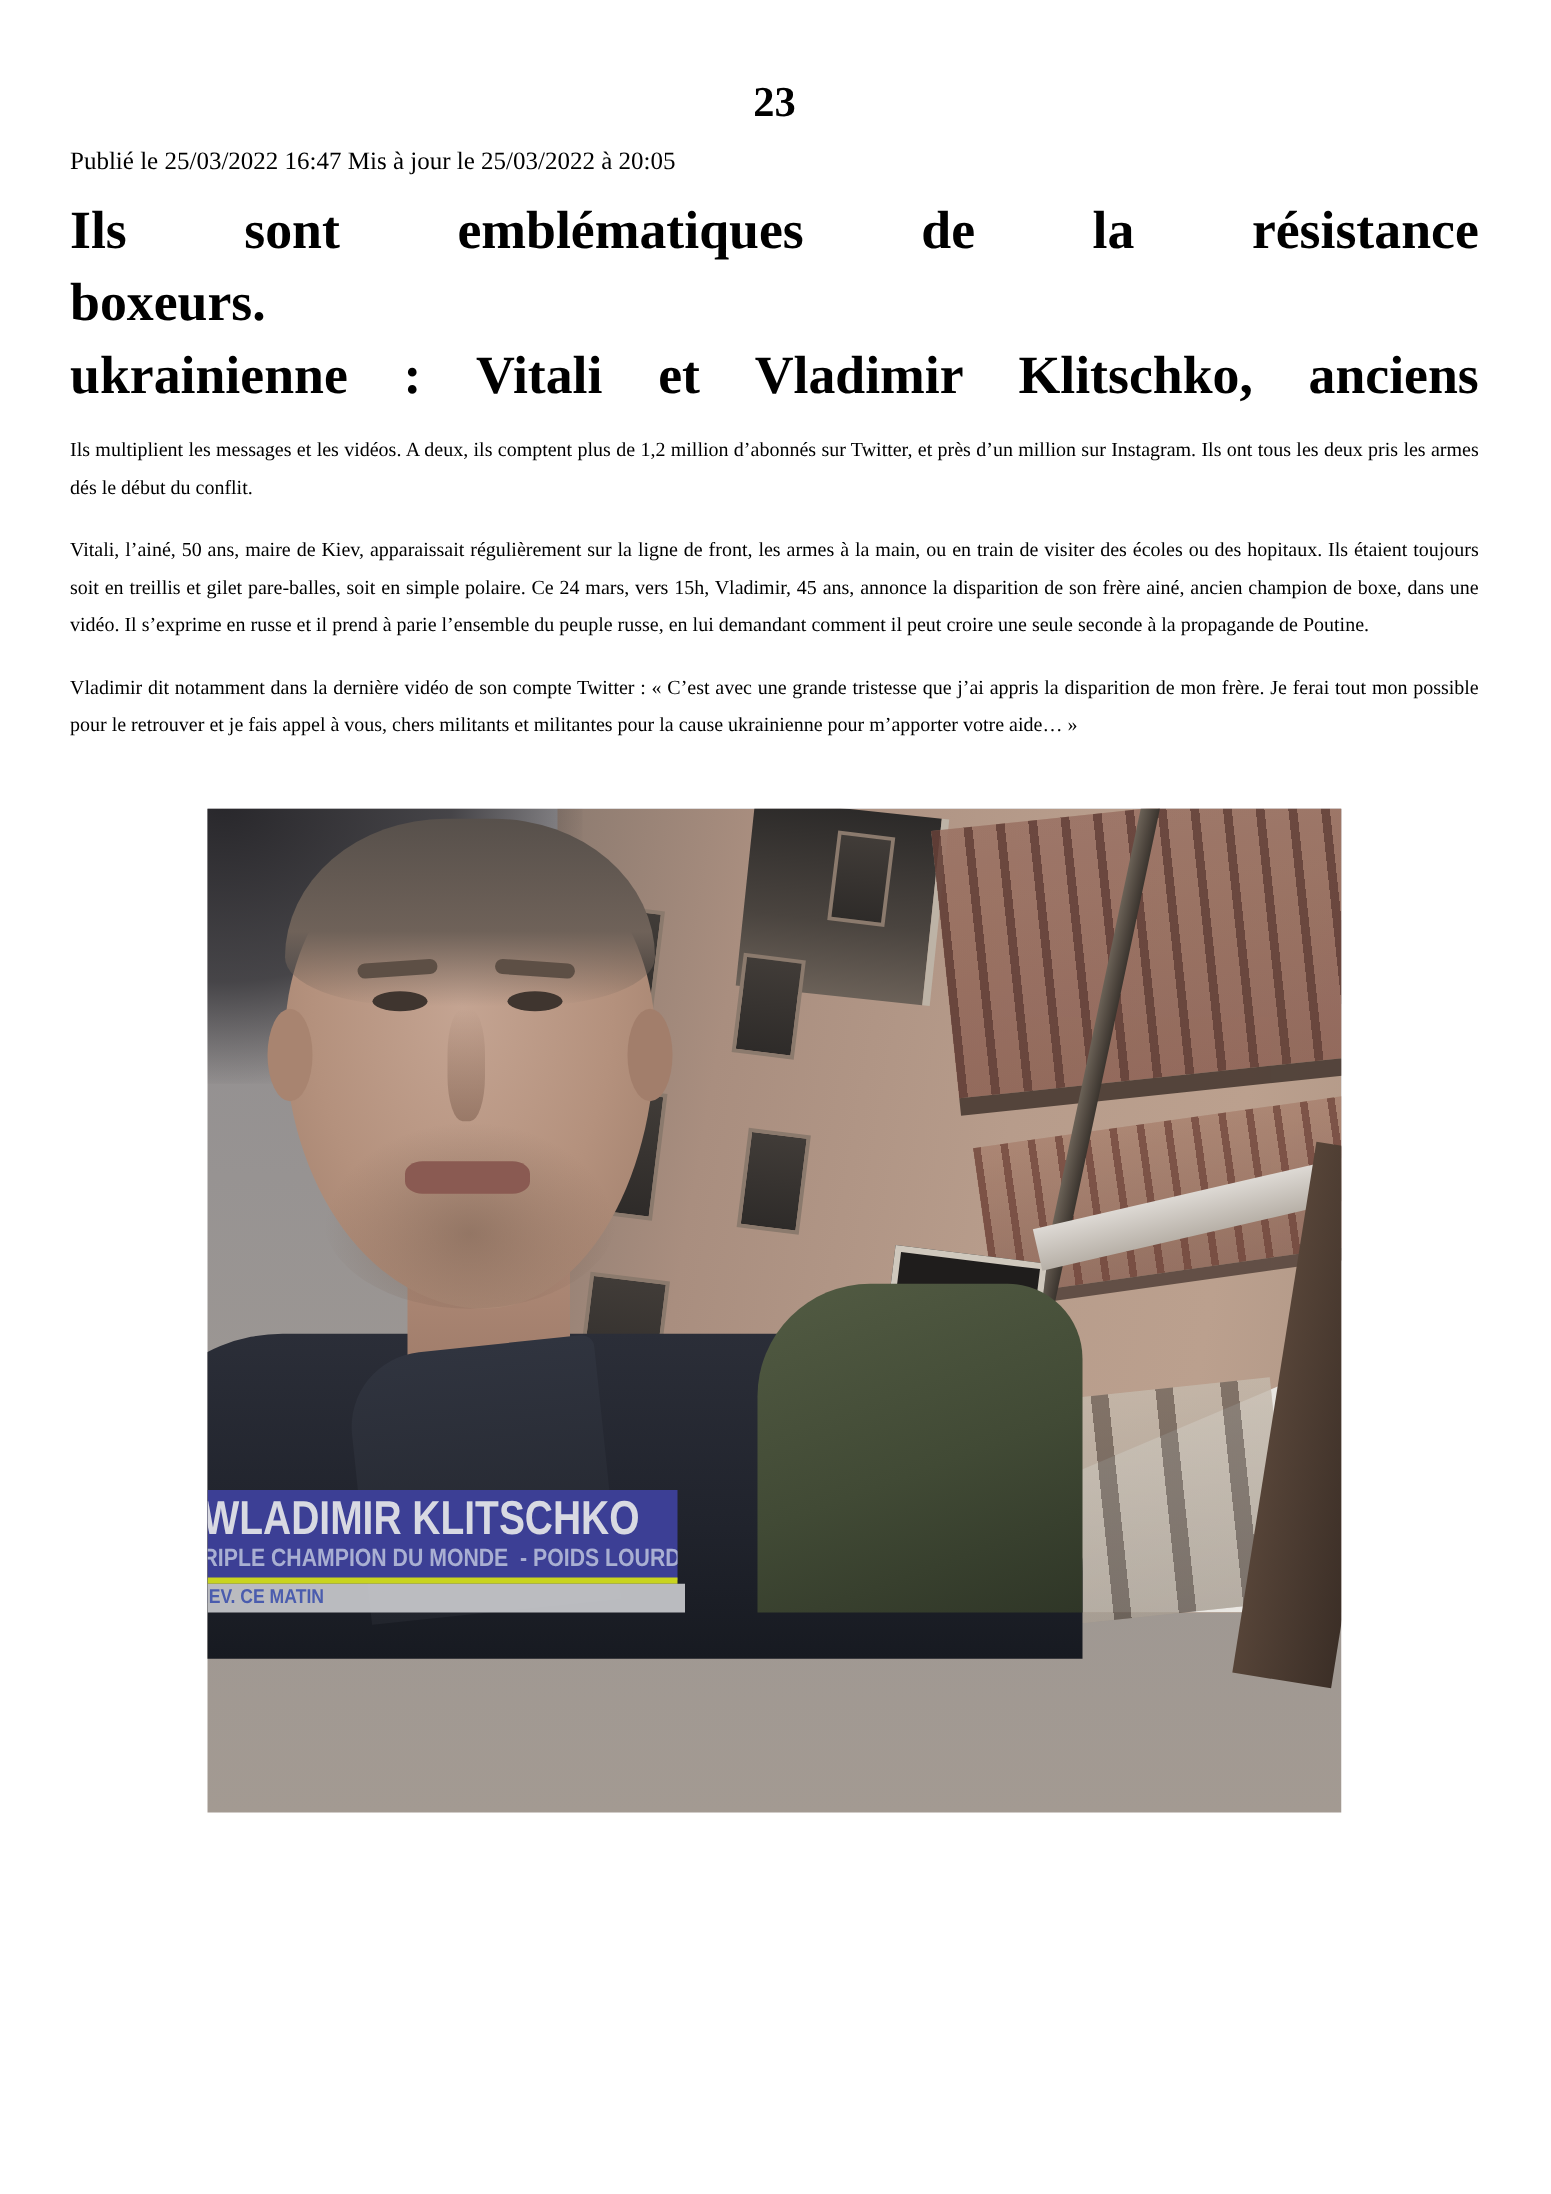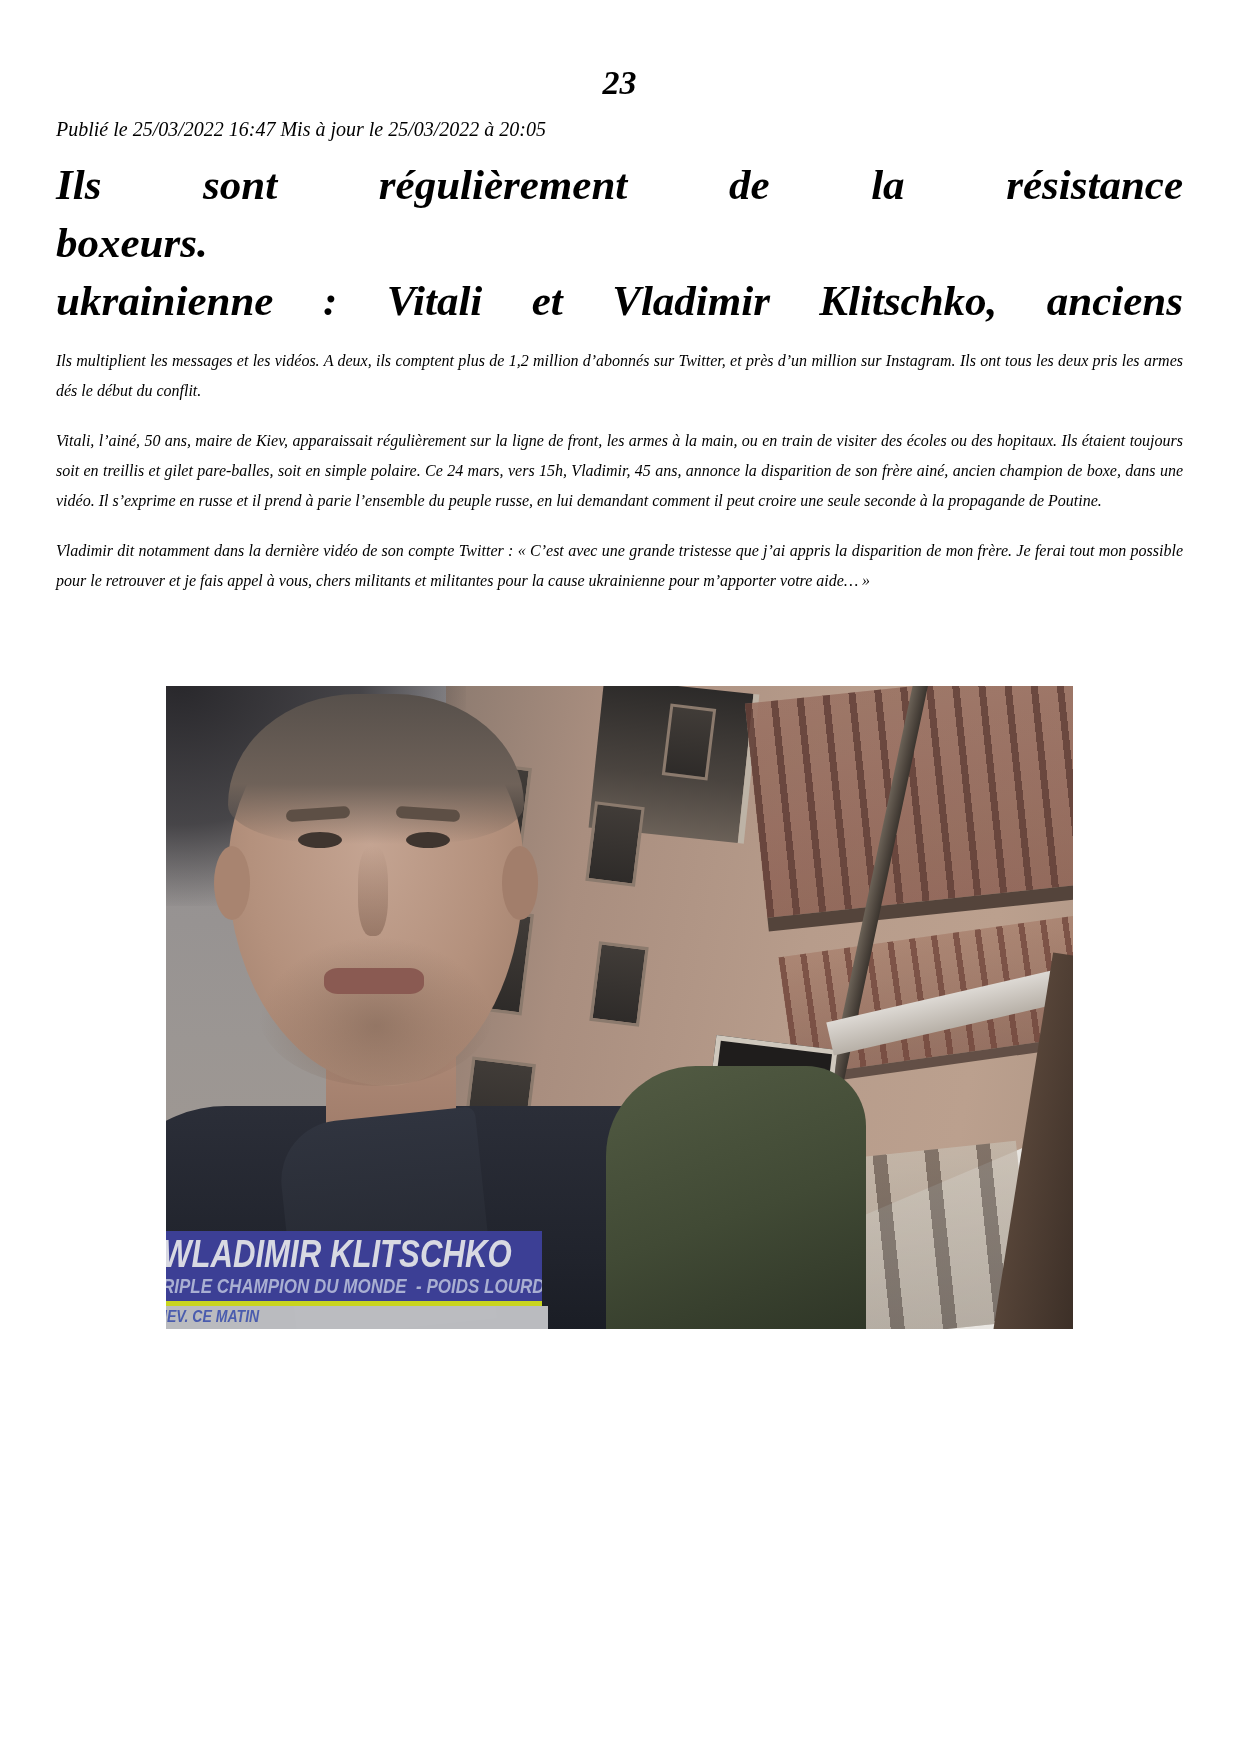--- a/index.html
+++ b/index.html
@@ -4,21 +4,21 @@
 <style>
   html,body{margin:0;padding:0;}
   body{
     width:1241px;height:1755px;
     background:#ffffff;
     font-family:"Liberation Serif", serif;
     color:#000;
     position:relative;
     overflow:hidden;
   }
-  .content{padding:64px 58px 0 56px;font-style:italic;}
+  .content{padding:64px 58px 0 56px;}
 
   .page-number{
     text-align:center;
     font-size:34px;
     font-weight:bold;
     margin:0 0 14px 0;
   }
   .meta-line{
     font-size:20px;
     line-height:26px;
@@ -40,22 +40,22 @@
   .body-para{
     font-size:16px;
     line-height:30px;
     text-align:justify;
     margin:0 0 20px 0;
   }
 
   
   .photo{
     position:relative;
-    width:907px;height:643px;
-    margin:90px auto 0 auto;
+    width:907px;height:803px;
+    margin:51px auto 0 auto;
     overflow:hidden;
     background:linear-gradient(180deg,#8f8d90 0%,#9b9693 55%,#a39a92 100%);
   }
   .photo *{position:absolute;}
 
   .wall{
     left:280px;top:0;width:627px;height:643px;
     background:linear-gradient(100deg,#8d7b70 0%,#a98e7f 22%,#b79c8b 55%,#bba08e 80%,#b09786 100%);
   }
   .win{
@@ -232,21 +232,21 @@
 </head>
 <body>
 
 <div class="content">
 
   <div class="page-number">23</div>
 
   <p class="meta-line">Publié le 25/03/2022 16:47 Mis à jour le 25/03/2022 à 20:05</p>
 
   <h1 class="headline" style="margin-block:14px 16px;">
-    <div class="hl-line">Ils sont régulièrement de la résistance</div>
+    <div class="hl-line">Ils sont emblématiques de la résistance</div>
     <div class="hl-line hl-line--last">boxeurs.</div>
     <div class="hl-line">ukrainienne : Vitali et Vladimir Klitschko, anciens</div>
   </h1>
 
   <p class="body-para">Ils multiplient les messages et les vidéos. A deux, ils comptent plus de 1,2 million d’abonnés sur Twitter, et près d’un million sur Instagram. Ils ont tous les deux pris les armes dés le début du conflit.</p>
   <p class="body-para">Vitali, l’ainé, 50 ans, maire de Kiev, apparaissait régulièrement sur la ligne de front, les armes à la main, ou en train de visiter des écoles ou des hopitaux. Ils étaient toujours soit en treillis et gilet pare-balles, soit en simple polaire. Ce 24 mars, vers 15h, Vladimir, 45 ans, annonce la disparition de son frère ainé, ancien champion de boxe, dans une vidéo. Il s’exprime en russe et il prend à parie l’ensemble du peuple russe, en lui demandant comment il peut croire une seule seconde à la propagande de Poutine.</p>
   <p class="body-para">Vladimir dit notamment dans la dernière vidéo de son compte Twitter : « C’est avec une grande tristesse que j’ai appris la disparition de mon frère. Je ferai tout mon possible pour le retrouver et je fais appel à vous, chers militants et militantes pour la cause ukrainienne pour m’apporter votre aide… »</p>
 
   <div class="photo">
     <div class="wall"></div>

